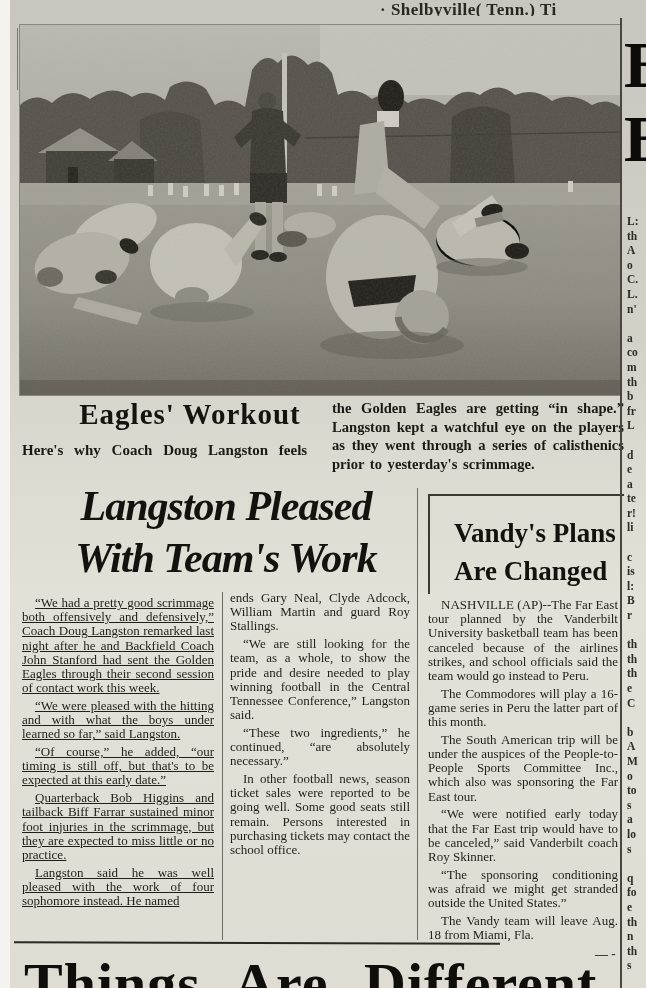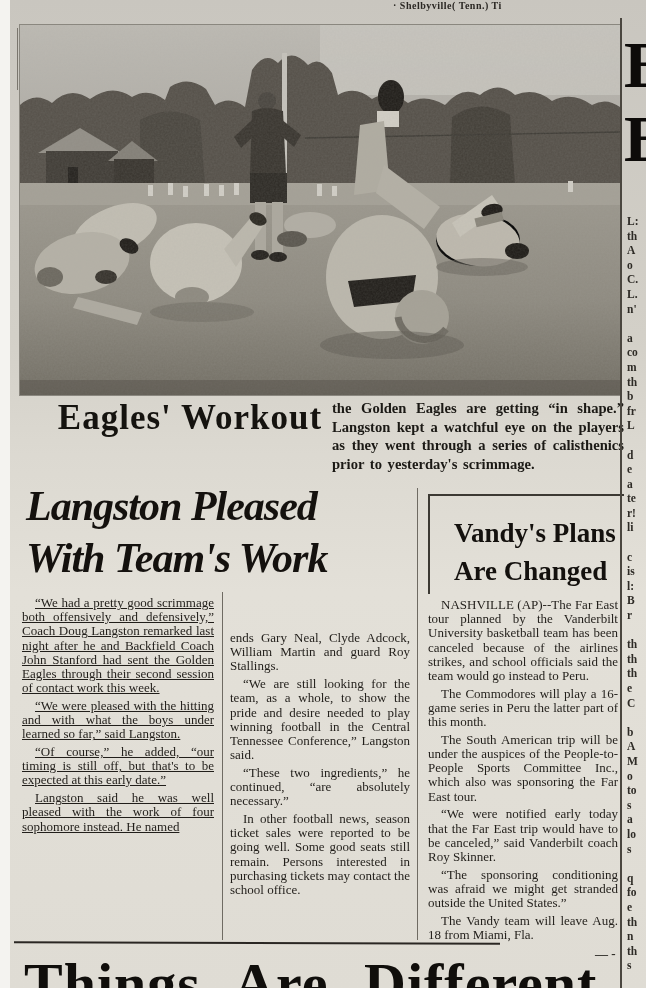--- a/index.html
+++ b/index.html
@@ -8,72 +8,72 @@
     background:#f4f3f0;
     font-family:"Liberation Serif", serif;
   }
   .page{
     position:absolute;left:10px;top:0;width:636px;height:988px;
     background:linear-gradient(180deg,#c9c6bf 0%,#d3d0c8 34%,#dcd9d1 46%,#e3e0d8 60%,#dfdcd4 100%);
     color:#221f1b;
   }
   
   .masthead{
-    position:absolute;left:383px;top:0px;width:250px;height:16px;
-    font-weight:bold;font-size:10px;color:#2a2723;letter-spacing:.5px;
+    position:absolute;left:370px;top:0px;width:250px;height:16px;
+    font-weight:bold;font-size:17px;color:#2a2723;letter-spacing:.5px;
     white-space:nowrap;overflow:hidden;
   }
   
   .photo{
     position:absolute;left:10px;top:25px;width:600px;height:370px;
     outline:1px solid #8a877f;
   }
   .photo svg{display:block;}
   
   .cap-title{
     position:absolute;left:40px;top:398px;width:280px;
-    font-size:35px;font-weight:bold;color:#15130f;letter-spacing:1px;
+    font-size:29px;font-weight:bold;color:#15130f;letter-spacing:1px;
     text-align:center;
   }
   .cap-kicker{
     position:absolute;left:12px;top:442px;width:330px;
     font-size:15px;font-weight:bold;color:#1b1915;word-spacing:7px;
     white-space:nowrap;overflow:hidden;
   }
   .cap-right{
     position:absolute;left:322px;top:399px;width:292px;height:76px;
     font-size:14.6px;font-weight:bold;line-height:18.6px;color:#1b1915;
     text-align:justify;word-spacing:2px;overflow:hidden;
   }
   
   .main-headline{
     position:absolute;left:16px;top:480px;width:400px;margin:0;
     font-size:42px;line-height:52px;font-weight:bold;font-style:italic;
-    color:#14110e;letter-spacing:-1px;white-space:nowrap;
+    color:#14110e;letter-spacing:-1px;white-space:nowrap;text-align:center;
   }
   
   .vandy-rule-top{position:absolute;left:418px;top:494px;width:196px;height:2px;background:#3c3933;}
   .vandy-rule-left{position:absolute;left:418px;top:494px;width:2px;height:100px;background:#3c3933;}
   .vandy-headline{
     position:absolute;left:432px;top:502px;width:180px;margin:12px;
     font-size:27px;line-height:38px;font-weight:bold;color:#14110e;
     white-space:nowrap;
   }
   
   .rule-v{position:absolute;width:1px;background:#6f6b63;}
   .rule-col12{left:212px;top:592px;height:348px;}
   .rule-col23{left:407px;top:488px;height:452px;}
   .rule-right{left:610px;top:18px;height:970px;width:2px;background:#4a463f;}
   .rule-photo-left{left:7px;top:28px;height:62px;background:#7a766e;}
   
   .col{position:absolute;font-size:13px;line-height:14.2px;text-align:justify;color:#211e1a;}
   .col p{margin:0 0 3.5px 0;text-indent:13px;}
   .col1{left:12px;top:596px;width:192px;height:344px;overflow:hidden;text-decoration:underline;}
   .col2{left:220px;top:591px;width:180px;height:348px;overflow:hidden;}
-  .col2 p:first-child{text-indent:0;margin-top:40px;}
+  .col2 p:first-child{text-indent:0;}
   .col3{left:418px;top:598px;width:190px;height:345px;overflow:hidden;}
   .end-mark{position:absolute;left:585px;top:946px;font-size:13px;font-weight:bold;color:#2a2723;}
   
   .big-frag{
     position:absolute;left:614px;top:28px;width:22px;height:160px;overflow:hidden;
     font-weight:bold;color:#0d0b09;font-size:66px;line-height:74px;
     font-family:"Liberation Serif",serif;
   }
   .sliver{
     position:absolute;left:617px;top:214px;width:24px;height:770px;overflow:hidden;
@@ -201,37 +201,39 @@
         <rect x="455" y="190" width="28" height="9" fill="#89857a" transform="rotate(-14 469 194)"></rect>
         <ellipse cx="462" cy="242" rx="46" ry="9" fill="#66625a" opacity="0.5"></ellipse>
       </g>
 
       <rect width="600" height="370" filter="url(#grain)" opacity="0.32"></rect>
       <rect x="0" y="355" width="600" height="15" fill="#4a463f" opacity="0.35"></rect>
     </svg>
   </div>
 
   <div class="cap-title">Eagles' Workout</div>
+  <div class="cap-kicker">Here's why Coach Doug Langston feels</div>
   <div class="cap-right">the Golden Eagles are getting “in shape.” Langston kept a watchful eye on the players as they went through a series of calisthenics prior to yesterday's scrimmage.</div>
 
   <h1 class="main-headline"><span>Langston Pleased</span><br><span>With Team's Work</span></h1>
 
   <div class="vandy-rule-top"></div>
   <div class="vandy-rule-left"></div>
   <h2 class="vandy-headline"><span>Vandy's Plans</span><br><span>Are Changed</span></h2>
 
   <div class="rule-v rule-col12"></div>
   <div class="rule-v rule-col23"></div>
   <div class="rule-v rule-right"></div>
   <div class="rule-v rule-photo-left"></div>
 
   <div class="col col1">
       <p class="para">“We had a pretty good scrimmage both offensively and defensively,” Coach Doug Langston remarked last night after he and Backfield Coach John Stanford had sent the Golden Eagles through their second session of contact work this week.</p>
       <p class="para">“We were pleased with the hitting and with what the boys under learned so far,” said Langston.</p>
       <p class="para">“Of course,” he added, “our timing is still off, but that's to be expected at this early date.”</p>
+      <p class="para">Quarterback Bob Higgins and tailback Biff Farrar sustained minor foot injuries in the scrimmage, but they are expected to miss little or no practice.</p>
       <p class="para">Langston said he was well pleased with the work of four sophomore instead. He named</p>
     </div>
   <div class="col col2">
       <p class="para">ends Gary Neal, Clyde Adcock, William Martin and guard Roy Stallings.</p>
       <p class="para">“We are still looking for the team, as a whole, to show the pride and desire needed to play winning football in the Central Tennessee Conference,” Langston said.</p>
       <p class="para">“These two ingredients,” he continued, “are absolutely necessary.”</p>
       <p class="para">In other football news, season ticket sales were reported to be going well. Some good seats still remain. Persons interested in purchasing tickets may contact the school office.</p>
     </div>
   <div class="col col3">
       <p class="para">NASHVILLE (AP)--The Far East tour planned by the Vanderbilt University basketball team has been canceled because of the airlines strikes, and school officials said the team would go instead to Peru.</p>

